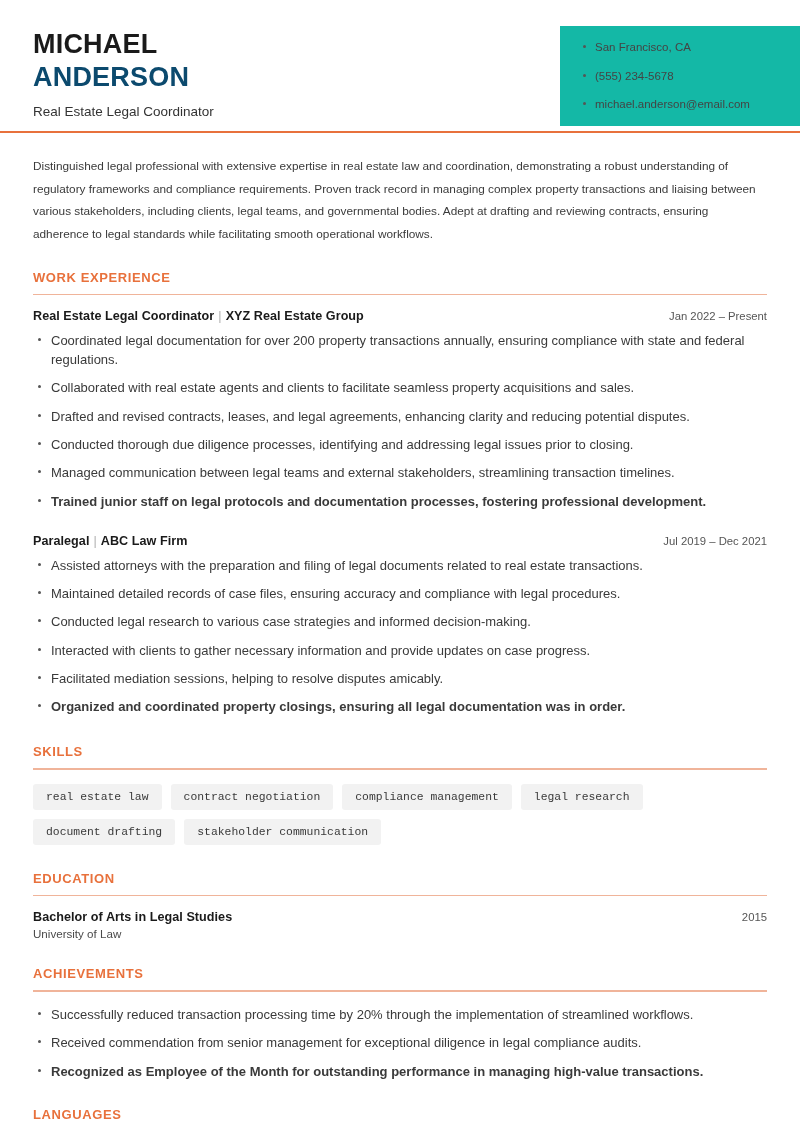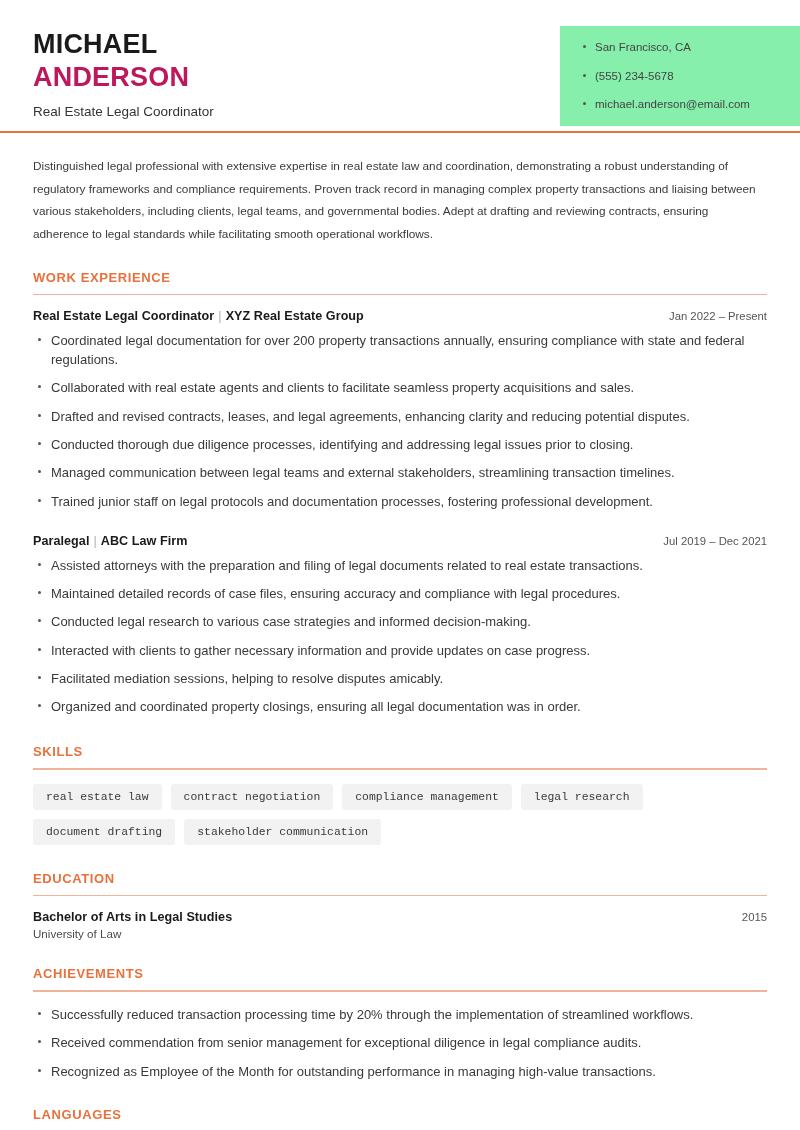--- a/index.html
+++ b/index.html
@@ -32,31 +32,31 @@
 
   .identity { padding-left: 33px; padding-top: 2px; }
 
   .name-line {
     font-size: 27px;
     font-weight: bold;
     letter-spacing: 0.2px;
     line-height: 1.22;
   }
   .name-first { color: #1a1a1a; }
-  .name-last  { color: #be185d; }
+  .name-last  { color: #0c4a6e; }
 
   .job-title {
     margin-top: 10px;
     font-size: 13.5px;
     color: #333333;
     font-weight: normal;
   }
 
   .contact-box {
-    background: #86efac;
+    background: #14b8a6;
     width: 240px;
     min-height: 91px;
     padding: 13px 0 13px 22px;
     margin-top: 0;
   }
   .contact-item {
     position: relative;
     font-size: 11.5px;
     color: #444444;
     line-height: 1.45;
@@ -143,21 +143,21 @@
 
   ul.bullets { list-style: none; }
   ul.bullets li {
     position: relative;
     font-size: 13px;
     color: #3a3a3a;
     line-height: 1.45;
     padding-left: 18px;
     margin-bottom: 9.5px;
   }
-  ul.bullets li:last-child { margin-bottom: 0; }
+  ul.bullets li:last-child { margin-bottom: 0; font-weight: bold; }
   ul.bullets li::before {
     content: "";
     position: absolute;
     left: 5px;
     top: 6px;
     width: 3px;
     height: 3px;
     border-radius: 50%;
     background: #555555;
   }

